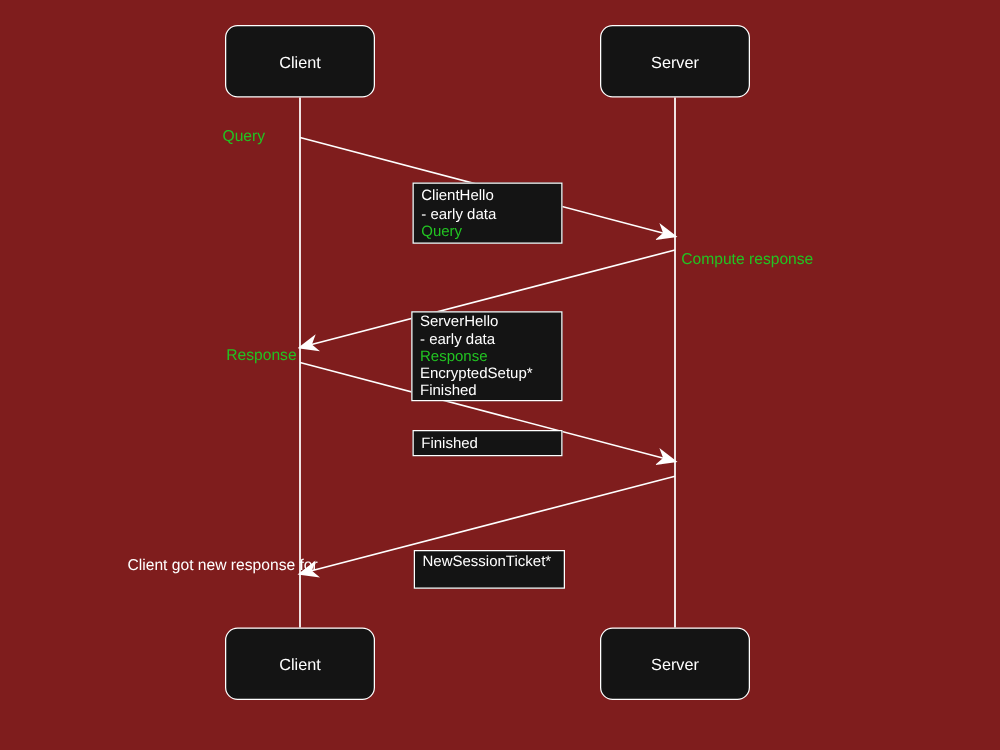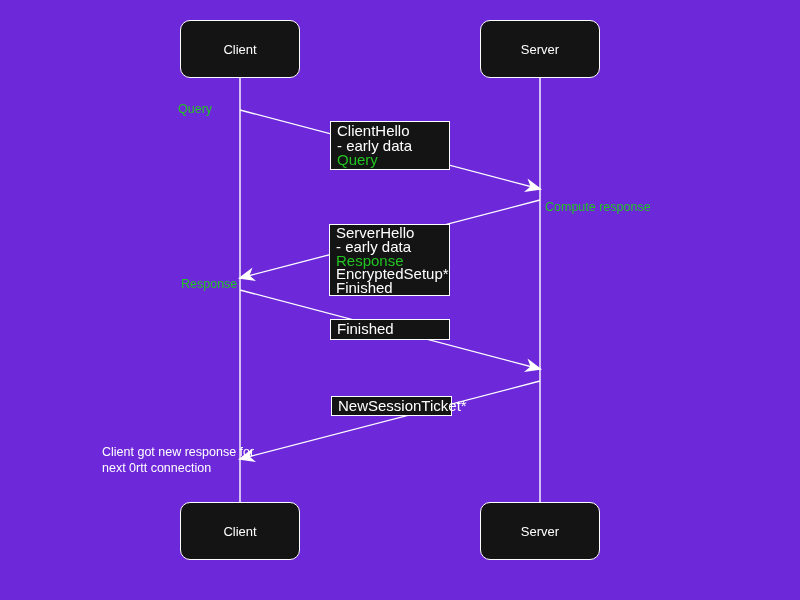--- a/index.html
+++ b/index.html
@@ -1,20 +1,20 @@
 <!DOCTYPE html>
 <html><head>
 <meta charset="utf-8">
 <style>
   html, body { margin: 0; padding: 0; background: #121212; }
   .stage {
     position: relative;
     width: 800px;
     height: 600px;
-    background: #6d28d9;
+    background: #7f1d1d;
     font-family: "Liberation Sans", sans-serif;
     overflow: hidden;
   }
   .wires { position: absolute; left: 0; top: 0; width: 800px; height: 600px; }
   .actor {
     position: absolute;
     width: 120px;
     height: 58px;
     border: 1.5px solid #ffffff;
     border-radius: 10px;
@@ -24,24 +24,25 @@
     justify-content: center;
     color: #ffffff;
     font-size: 13px;
     background: #141414;
   }
   .msgbox {
     position: absolute;
     border: 1.5px solid #ffffff;
     background: #141414;
     color: #ffffff;
-    font-size: 15px;
+    font-size: 12px;
     box-sizing: border-box;
     padding: 2px 6px;
     white-space: nowrap;
+    margin-top: 25px;
   }
   .msgbox .ln { line-height: 14.5px; }
   .green { color: #22c322; }
   .glabel {
     position: absolute;
     color: #22c322;
     font-size: 12.5px;
     white-space: nowrap;
   }
   .note {
@@ -53,21 +54,21 @@
   }
   .actor-top-client    { left: 180px; top: 20px;  }
   .actor-top-server    { left: 480px; top: 20px;  }
   .actor-bottom-client { left: 180px; top: 502px; }
   .actor-bottom-server { left: 480px; top: 502px; }
   .box-clienthello { left: 330px; top: 121px; width: 120px; height: 49px; }
   .box-serverhello { left: 329px; top: 224px; width: 121px; height: 72px; padding: 1px 6px; }
   .box-serverhello .ln { line-height: 13.8px; }
   .box-finished    { left: 330px; top: 319px; width: 120px; height: 21px; padding: 1px 6px; }
   .box-finished .ln { line-height: 16px; }
-  .box-ticket      { left: 331px; top: 396px; width: 121px; height: 20px; padding: 1px 6px; }
+  .box-ticket      { left: 331px; top: 415px; width: 121px; height: 31px; padding: 1px 6px; }
   .box-ticket .ln { line-height: 15px; }
   .lbl-query    { left: 178px; top: 102px; }
   .lbl-compute  { left: 545px; top: 200px; }
   .lbl-response { left: 181px; top: 277px; }
   .lbl-note     { left: 102px; top: 444px; }
 </style>
 </head>
 <body>
 
 <div class="stage">
@@ -120,16 +121,15 @@
   <div class="msgbox box-finished">
     <div class="ln">Finished</div>
   </div>
 
   <div class="msgbox box-ticket">
     <div class="ln">NewSessionTicket*</div>
   </div>
 
   <div class="note lbl-note">
     <div>Client got new response for</div>
-    <div>next 0rtt connection</div>
   </div>
 
 </div>
 
 </body></html>

